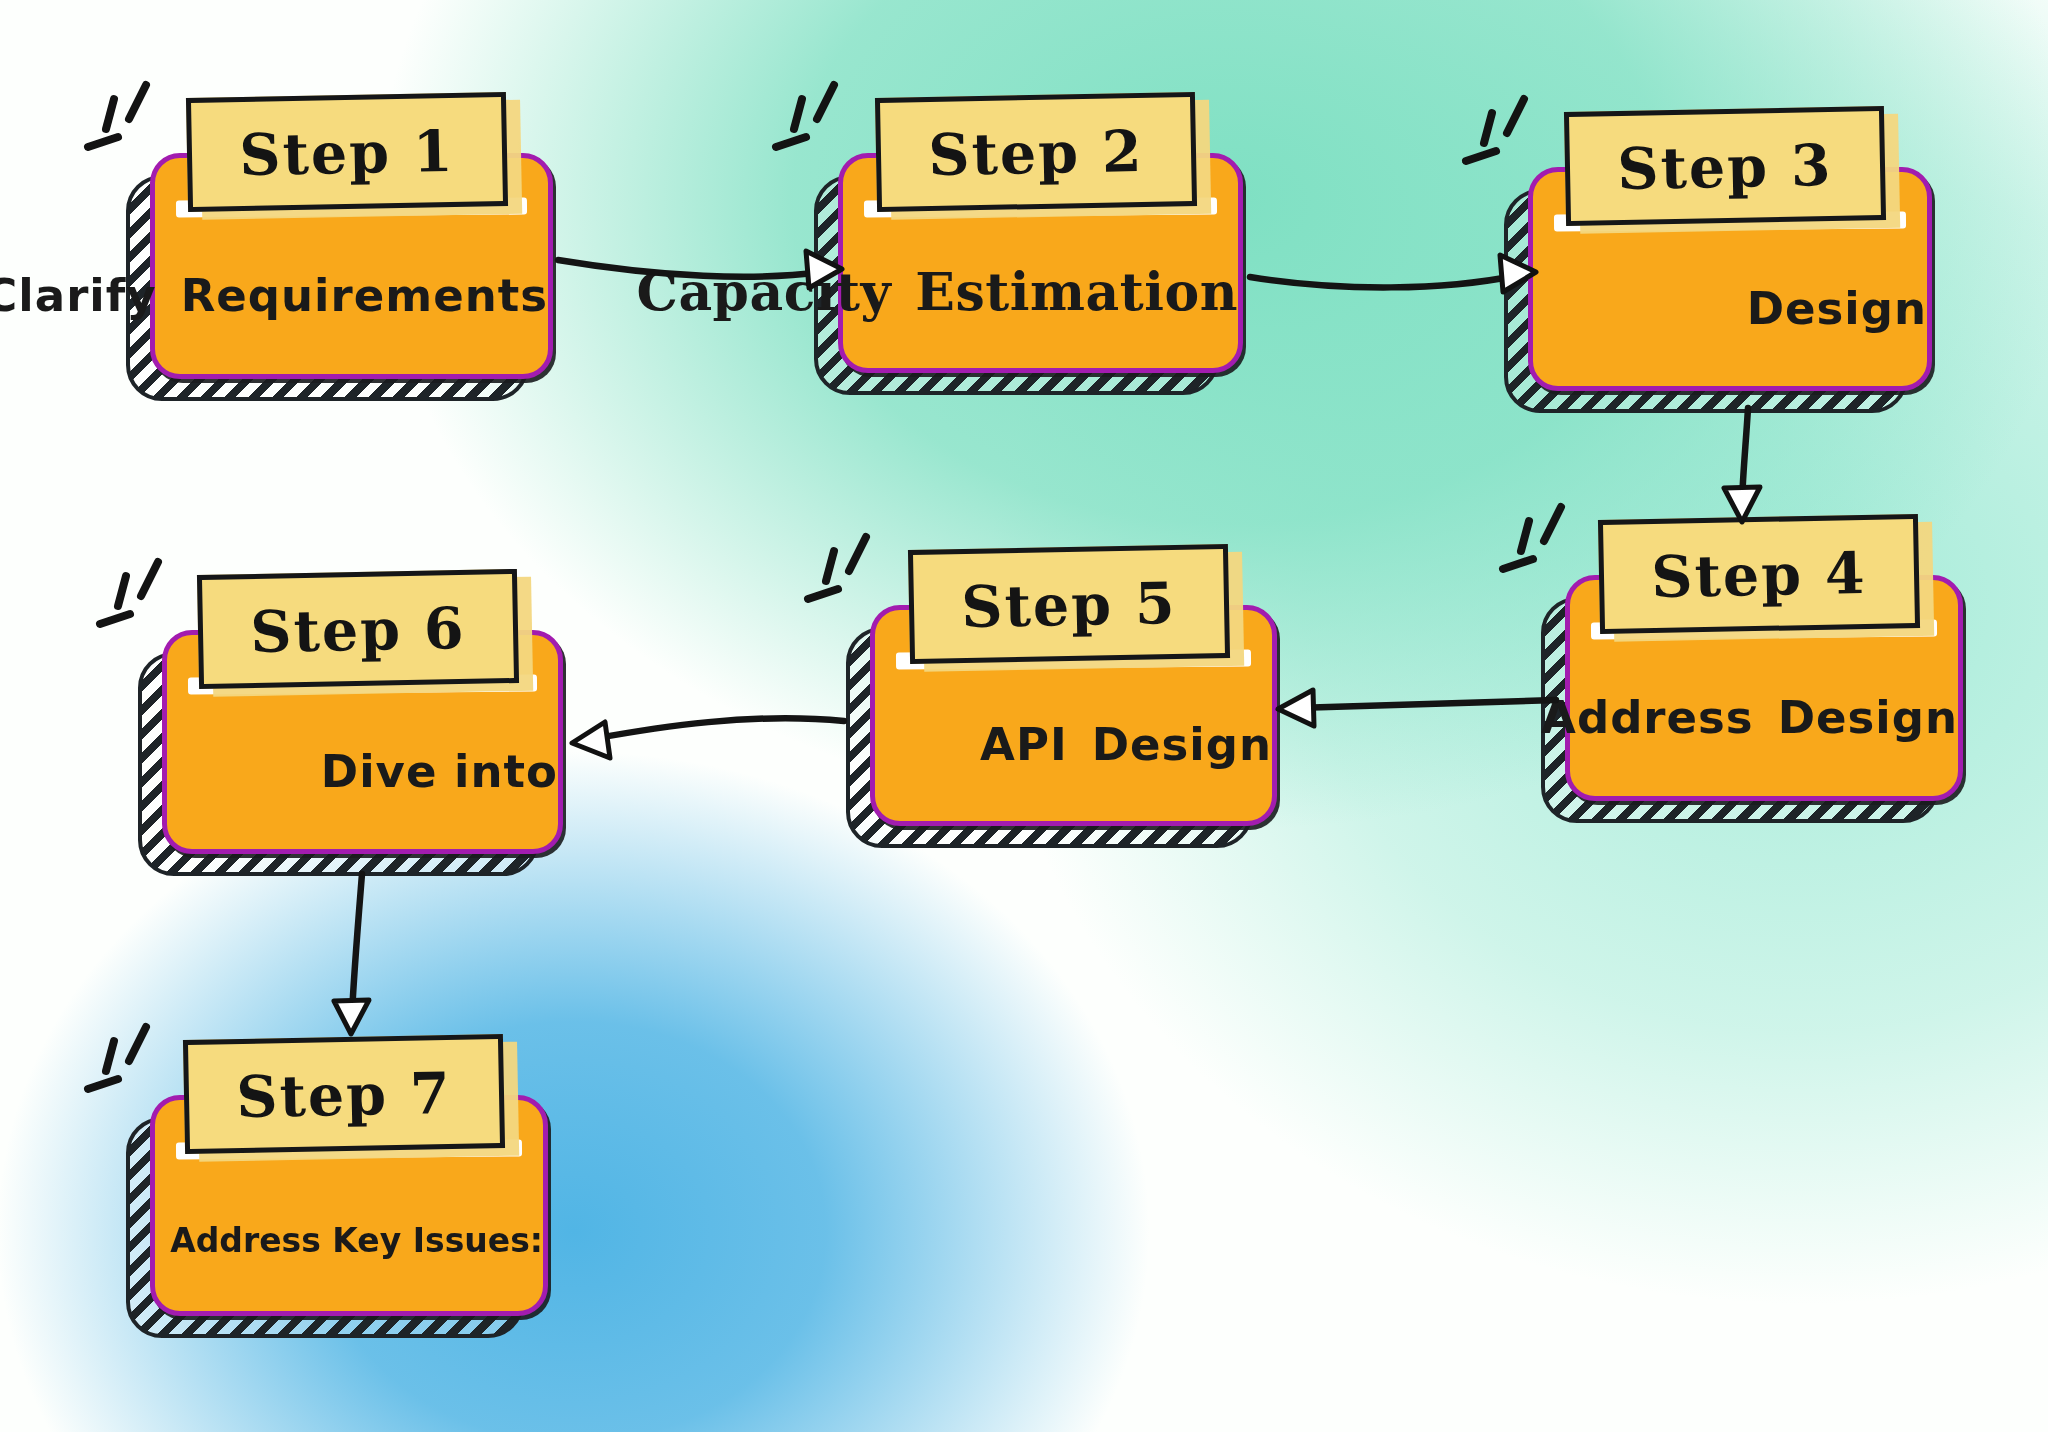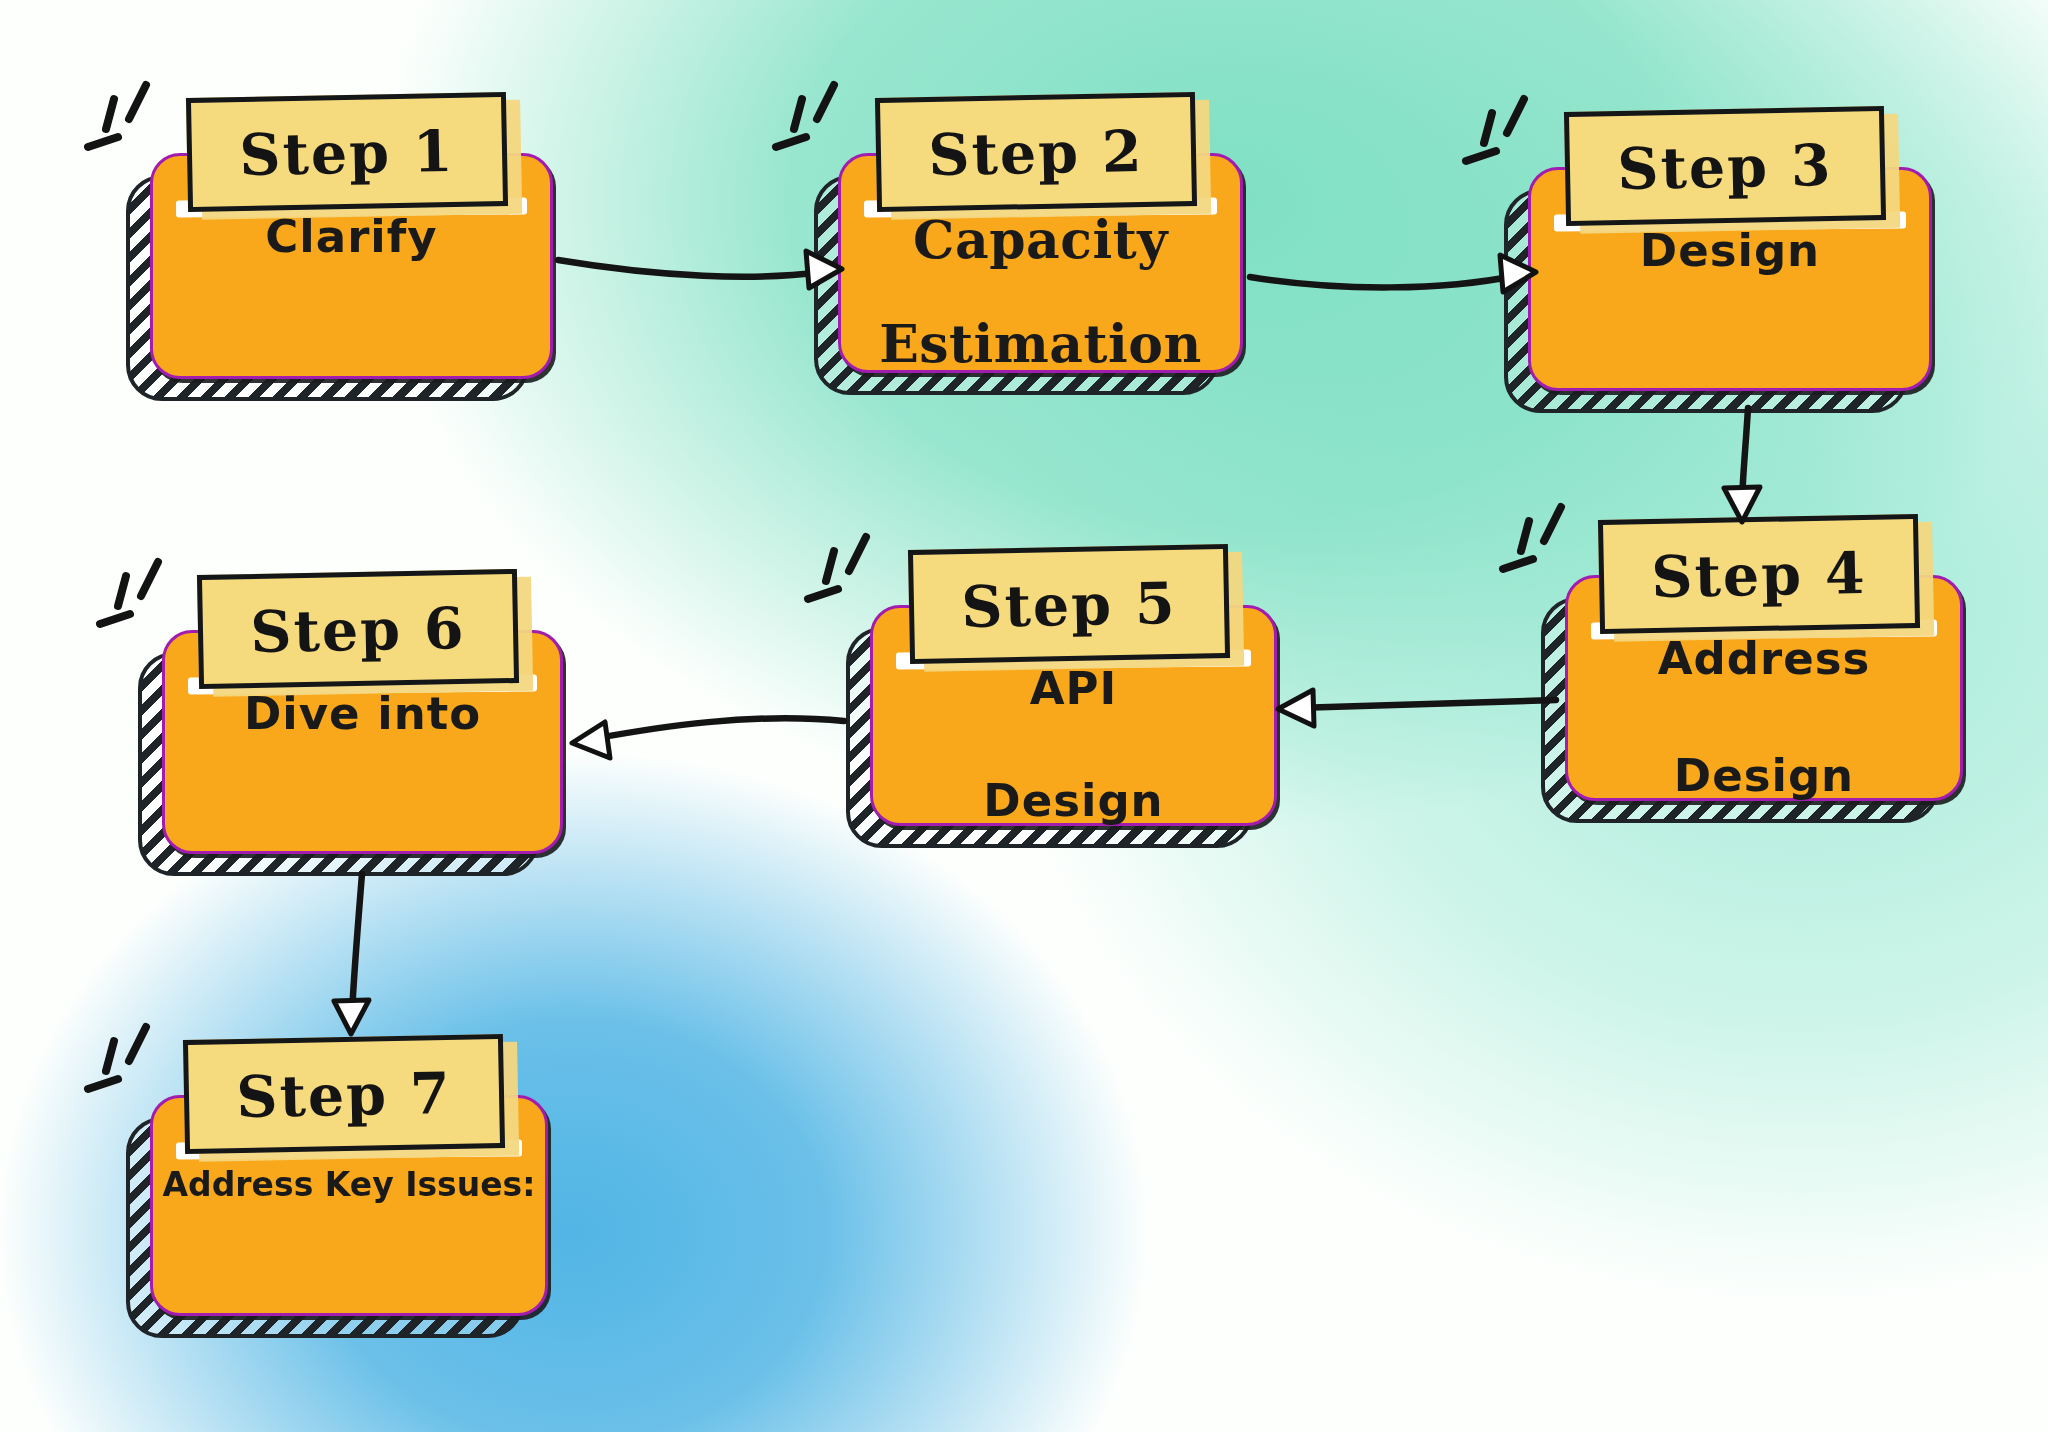--- a/index.html
+++ b/index.html
@@ -15,23 +15,23 @@
   .step{position:absolute;}
   .hatch{
     position:absolute;inset:0;border-radius:36px;
     transform:translate(-24px,22px);
     background:repeating-linear-gradient(135deg, var(--shadow-hatch,#1e2428) 0 8px, rgba(255,255,255,0.25) 8px 17px);
     border:4px solid var(--shadow-hatch,#1e2428);
   }
   .card{
     position:absolute;inset:0;
     background:var(--box-fill,#F9A81B);
-    border:3px solid #a21caf;border-radius:30px;
+    border:5px solid #a21caf;border-radius:30px;
     box-shadow:3px 4px 0 rgba(25,28,30,.9);
-    display:flex;flex-direction:column;align-items:center;justify-content:space-between;
+    display:flex;flex-direction:row;align-items:center;justify-content:flex-end;
     padding-top:58px;box-sizing:border-box;gap:24px;
   }
   .band{
     position:absolute;top:46px;left:26px;right:26px;height:17px;
     background:#ffffff;border-radius:3px;transform:rotate(-0.5deg);z-index:2;
   }
   .badge{
     position:absolute;top:-58px;left:calc(50% - 165px);width:310px;height:104px;
     background:var(--badge-fill,#F6DB7E);
     border:5px solid #151618;
@@ -56,20 +56,21 @@
   .arrows path{fill:none;stroke:#141414;stroke-width:6.5;stroke-linecap:round;}
   .arrows polygon{fill:#ffffff;stroke:#111;stroke-width:5;stroke-linejoin:round;}
 </style>
 </head>
 <body>
 
 <div class="step" style="left:150px;top:153px;width:403px;height:226px;">
   <div class="hatch"></div>
   <div class="card">
     <div class="line">Clarify</div>
+    <div class="line">Requirements</div>
   </div>
   <div class="band"></div>
   <div class="badge">
     <span class="badge-text">Step 1</span>
   </div>
   <svg class="sparkle" viewBox="0 0 98 98">
     <line x1="66" y1="8" x2="49" y2="42"></line>
       <line x1="34" y1="22" x2="26" y2="52"></line>
       <line x1="8" y1="70" x2="38" y2="60"></line>
   </svg>

